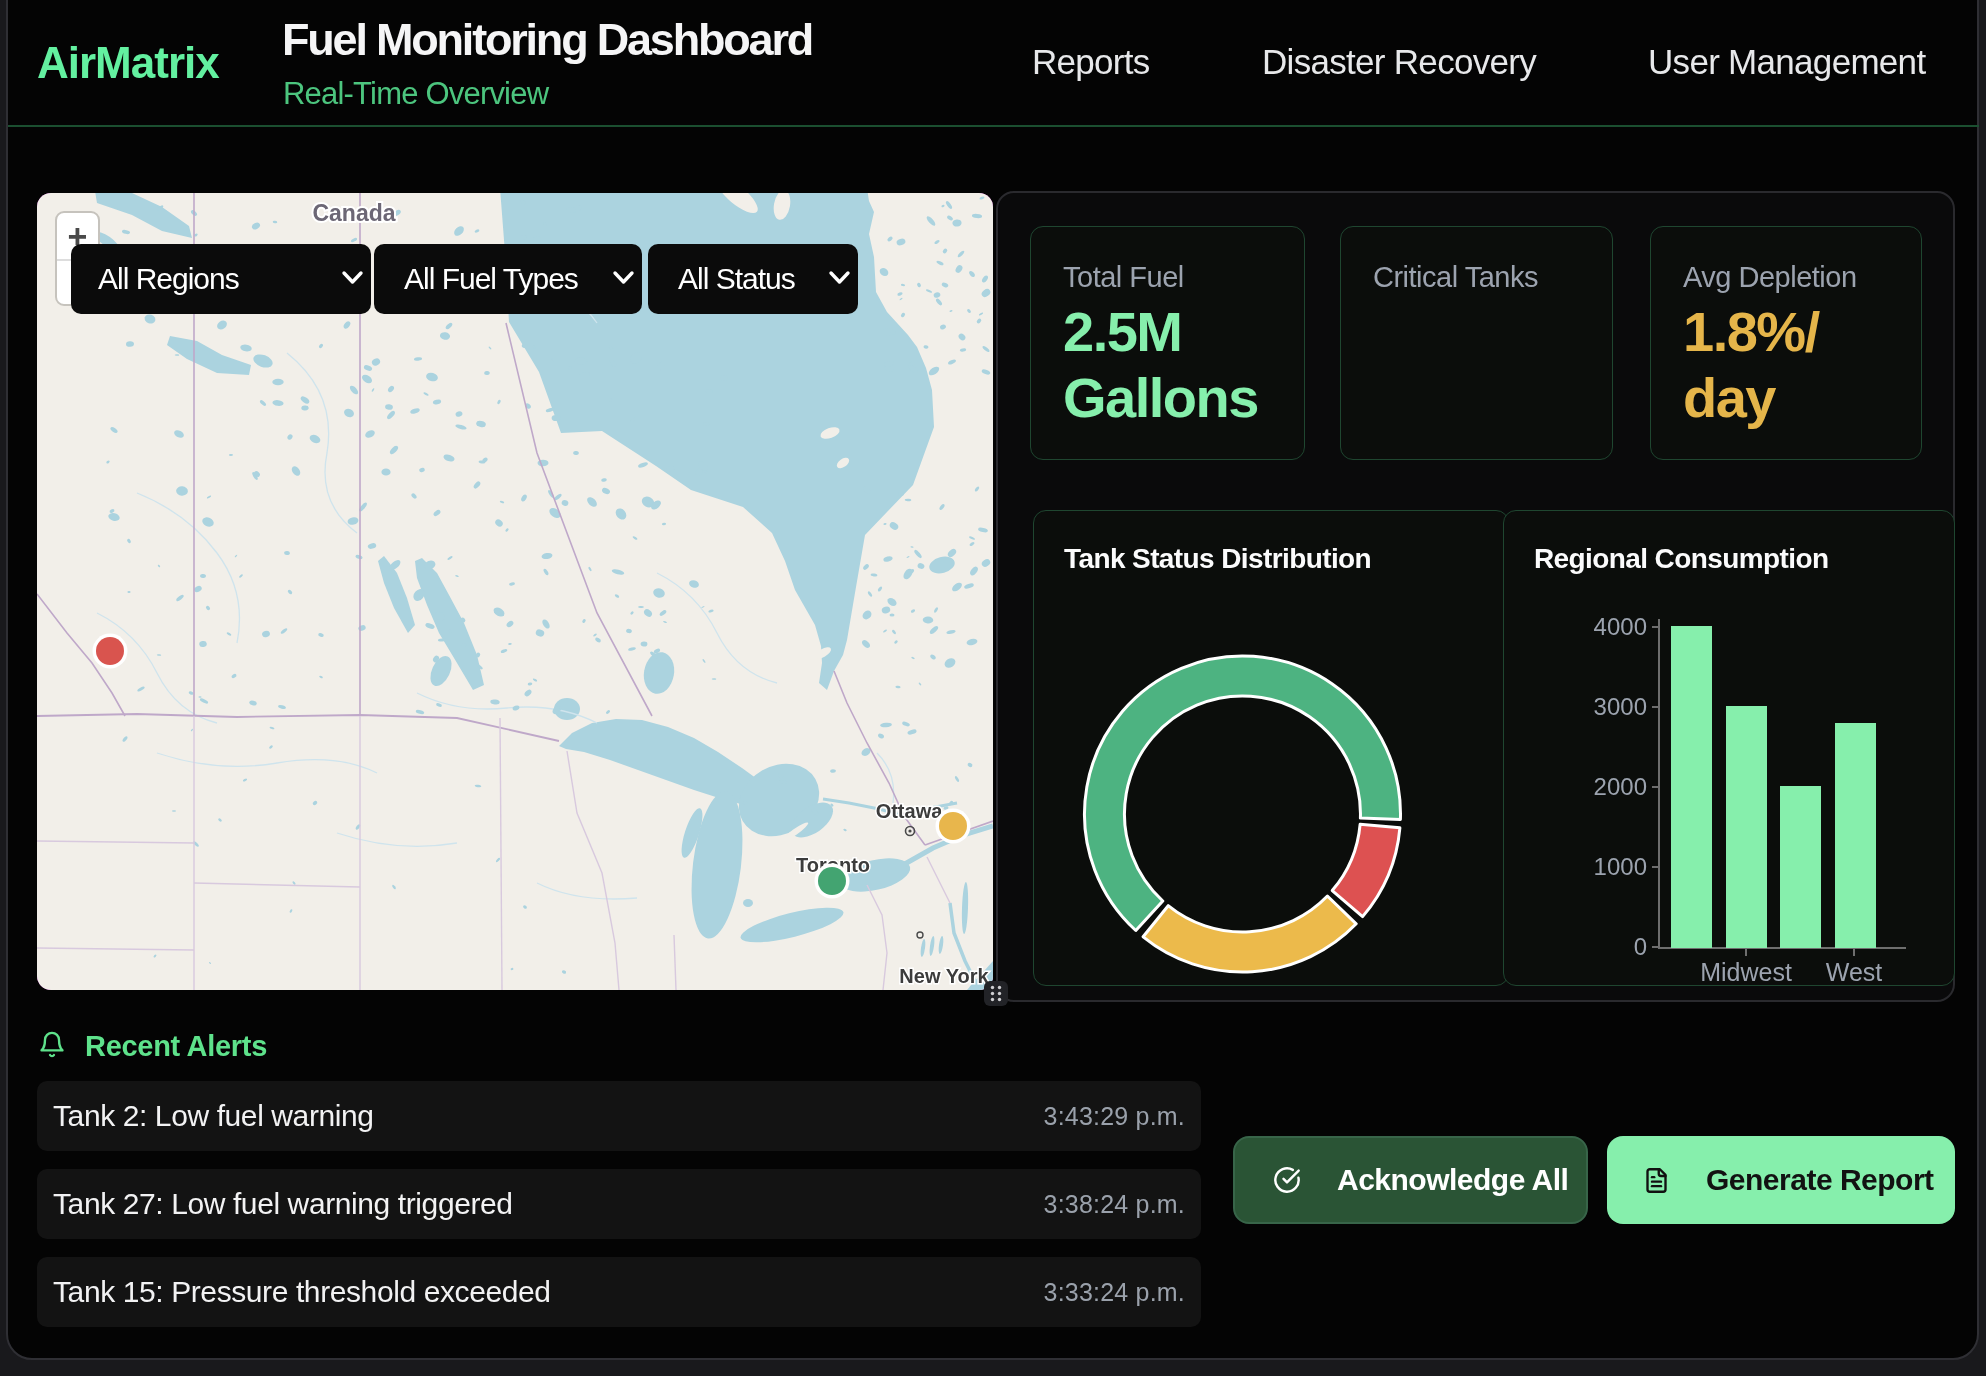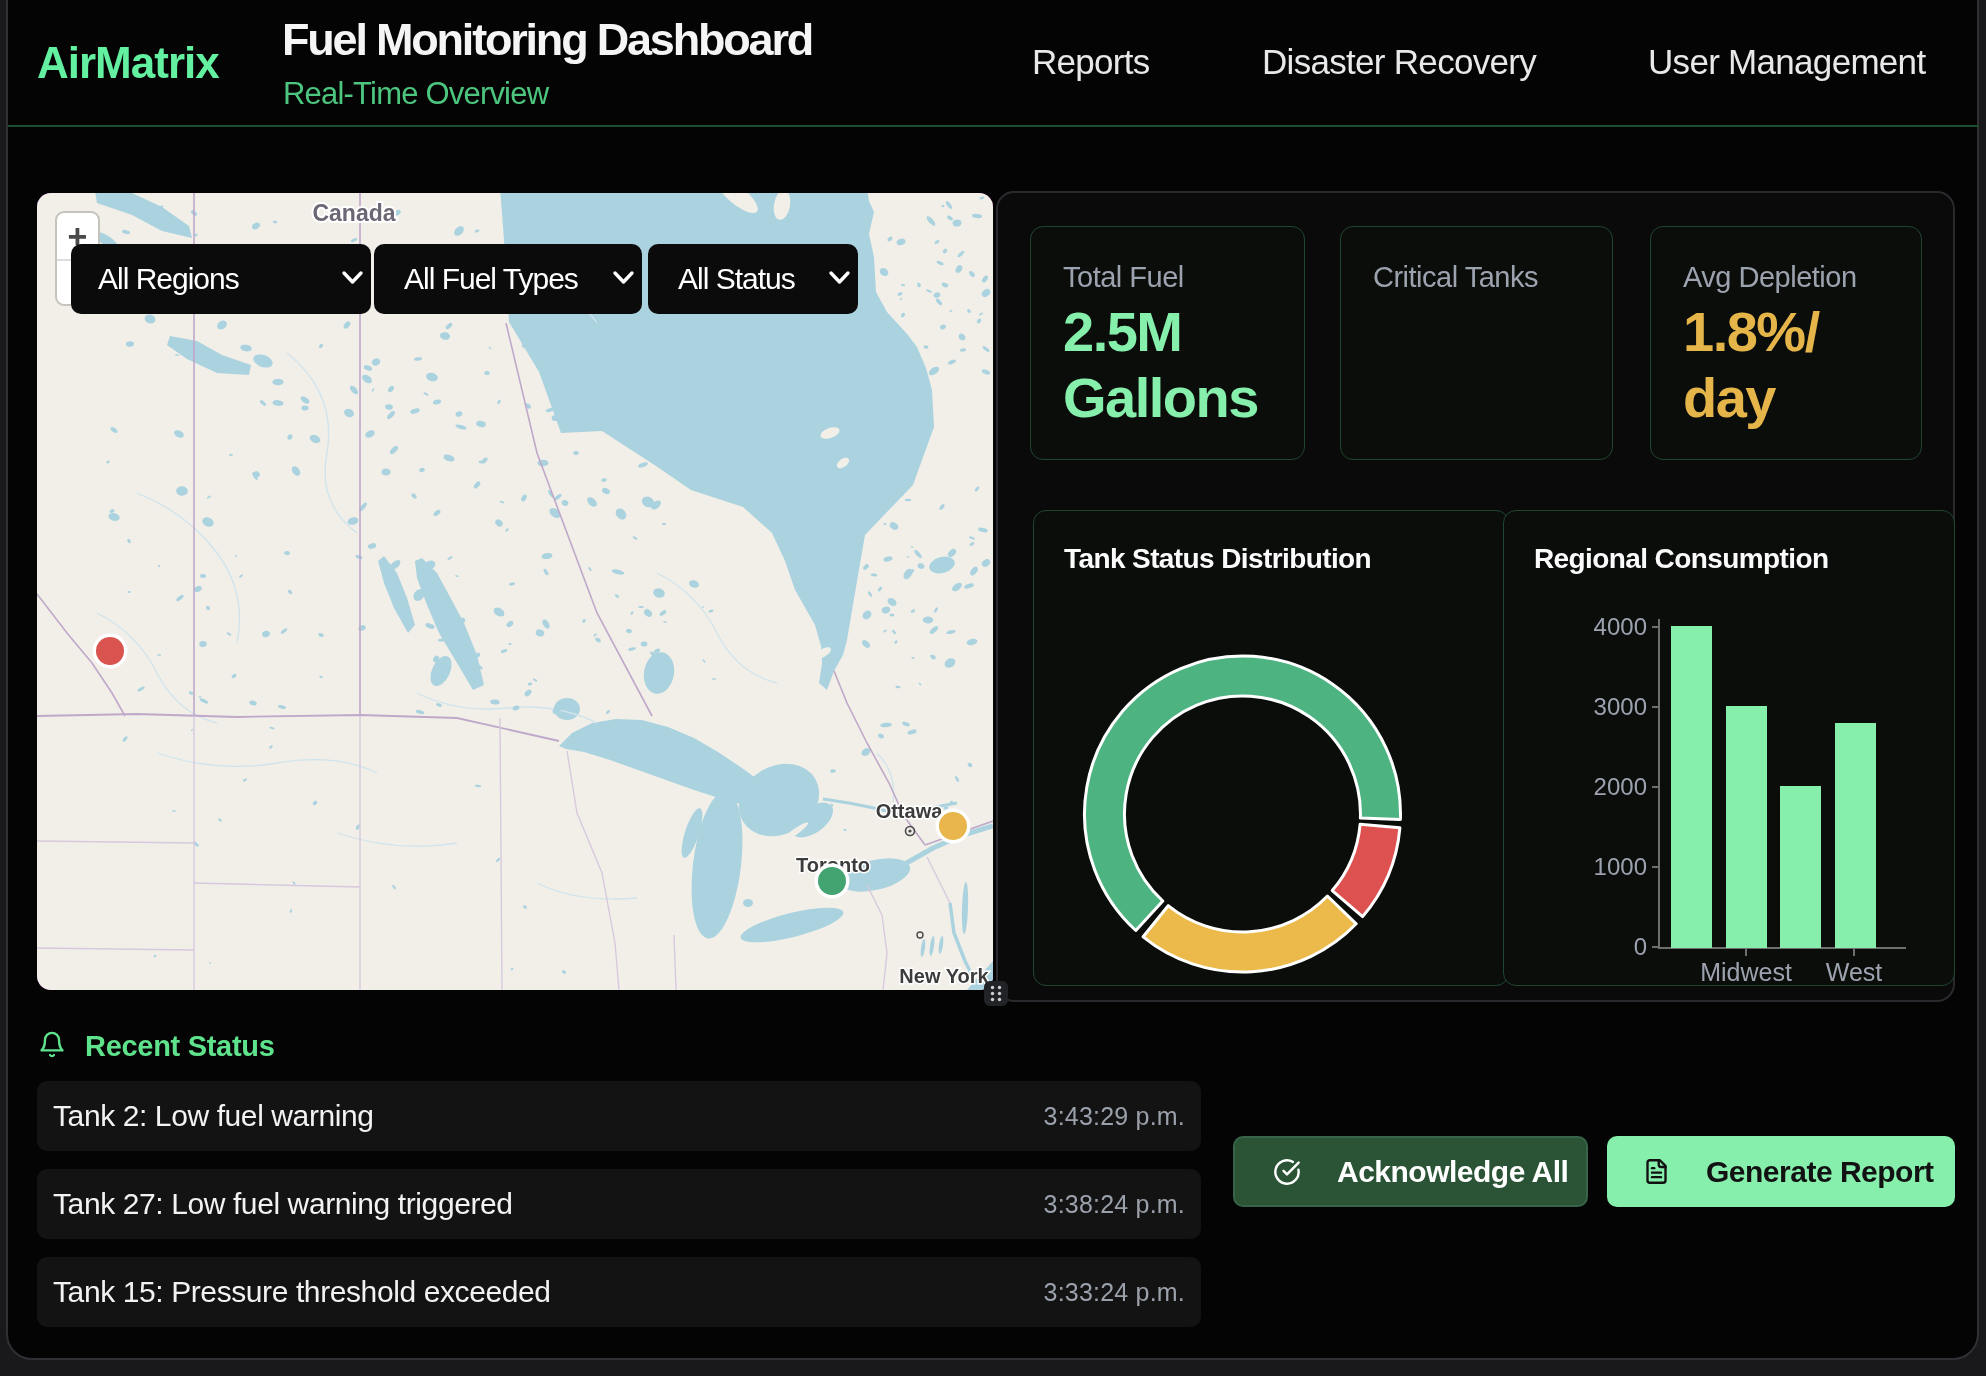--- a/index.html
+++ b/index.html
@@ -32,21 +32,21 @@
     border:1.5px solid #1f4630; border-radius:13px; }
   .chartcard h3 { position:absolute; left:30px; top:32px; font-size:28px; color:#fbfbfc;
     font-weight:bold; letter-spacing:-0.6px; }
   #alerthead { left:85px; top:1030px; font-size:29px; font-weight:bold; color:#5ee28b; letter-spacing:-0.3px; }
   .arow { position:absolute; left:37px; width:1164px; height:70px; background:#131313;
     border-radius:10px; }
   .arow .t { position:absolute; left:16px; top:50%; transform:translateY(-50%);
     font-size:30px; color:#f2f2f3; letter-spacing:-0.4px; }
   .arow .tm { position:absolute; right:16px; top:50%; transform:translateY(-50%);
     font-size:25px; color:#9aa1ab; letter-spacing:0.2px; }
-  .btn { position:absolute; top:1136px; height:71px; border-radius:10px; display:flex;
+  .btn { position:absolute; top:1136px; height:88px; border-radius:16px; display:flex;
     align-items:center; font-weight:bold; font-size:30px; letter-spacing:-0.5px; }
   #ackbtn { left:1233px; width:355px; background:#2a5435; border:2px solid #386549; color:#fff; }
   #genbtn { left:1607px; width:348px; background:#86efac; color:#121212; }
 </style>
 </head>
 <body>
 <div id="card"></div>
 <div id="hdrline"></div>
 <div class="abs" id="logo">AirMatrix</div>
 <div class="abs" id="title">Fuel Monitoring Dashboard</div>
@@ -545,21 +545,21 @@
       <rect x="331" y="212" width="41" height="225" fill="#86efac"></rect>
       <text x="242" y="470" font-size="25" fill="#9ca3af" text-anchor="middle" font-family="Liberation Sans, sans-serif">Midwest</text>
       <text x="350" y="470" font-size="25" fill="#9ca3af" text-anchor="middle" font-family="Liberation Sans, sans-serif">West</text>
   </svg>
 </div>
 
 <svg class="abs" style="left:38px;top:1029px;" width="28" height="31" viewBox="0 0 24 24" fill="none" stroke="#5ee28b" stroke-width="2" stroke-linecap="round" stroke-linejoin="round">
     <path d="M6 8a6 6 0 0 1 12 0c0 7 3 9 3 9H3s3-2 3-9"></path>
     <path d="M10.3 21a1.94 1.94 0 0 0 3.4 0"></path>
   </svg>
-<div class="abs" id="alerthead">Recent Status</div>
+<div class="abs" id="alerthead">Recent Alerts</div>
 
 <div class="arow" style="top:1081px;">
     <span class="t">Tank 2: Low fuel warning</span>
     <span class="tm">3:43:29 p.m.</span>
   </div>
 <div class="arow" style="top:1169px;">
     <span class="t">Tank 27: Low fuel warning triggered</span>
     <span class="tm">3:38:24 p.m.</span>
   </div>
 <div class="arow" style="top:1257px;">

